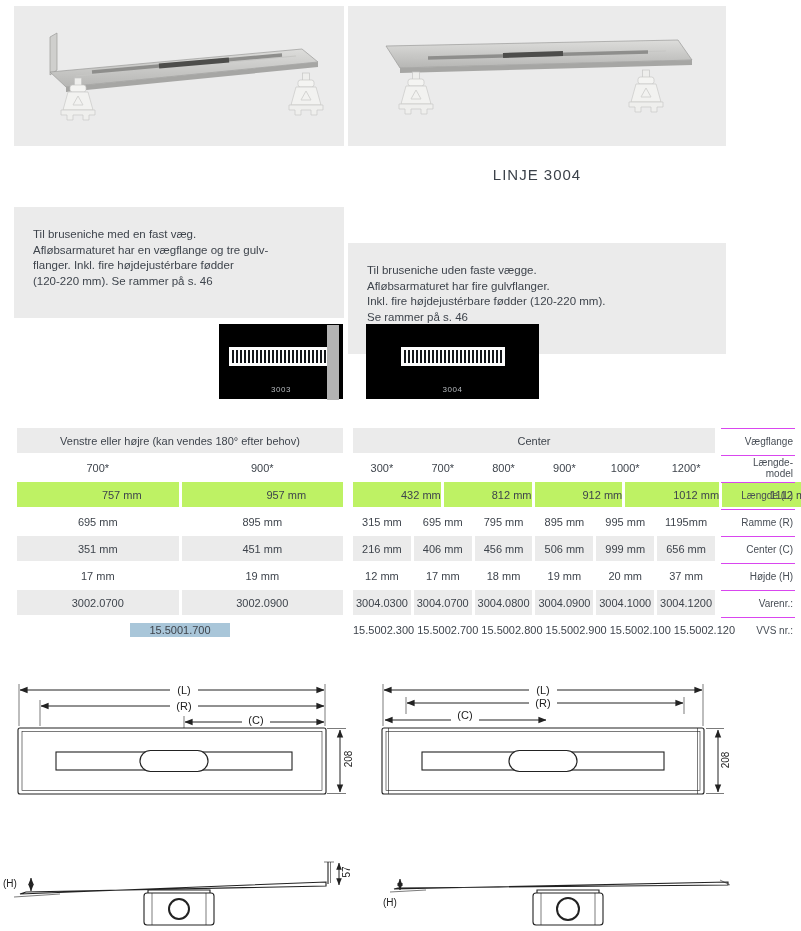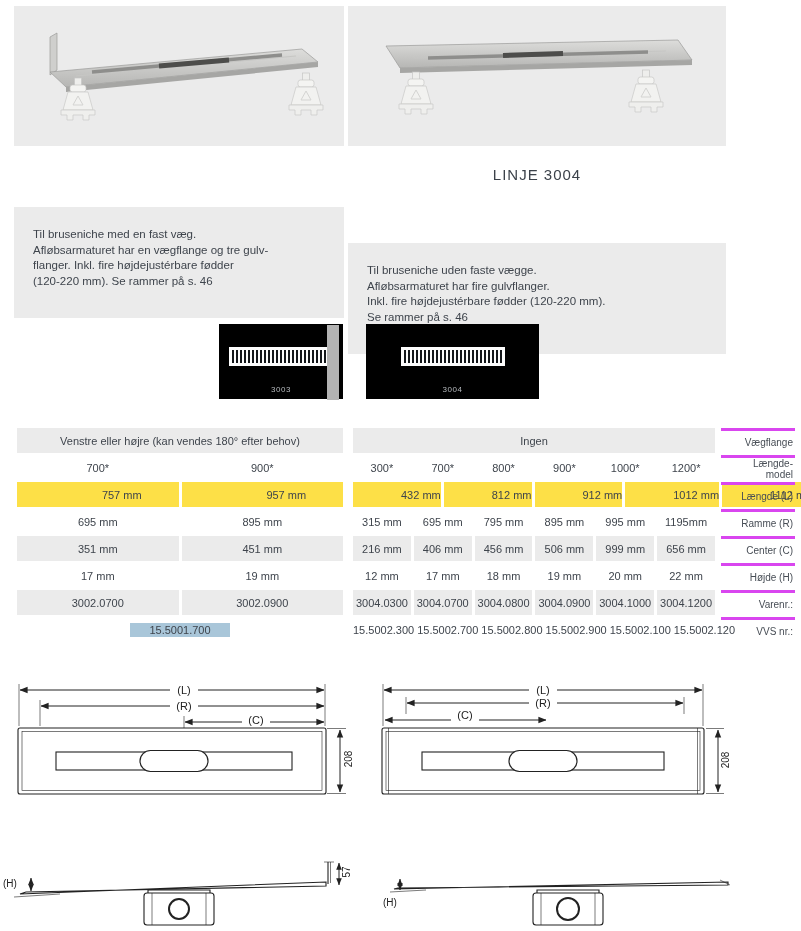--- a/index.html
+++ b/index.html
@@ -28,22 +28,22 @@
         font-size:8px;color:#b4b8bc;letter-spacing:0.5px;}
   
   .spec-table{position:absolute;left:14px;top:428px;width:784px;}
   .trow{display:flex;height:25px;margin-bottom:2px;justify-content:center;}
   .lgroup{width:326px;display:flex;gap:3px;}
   .mid-gap{width:10px;}
   .rgroup{width:362px;display:flex;gap:3px;}
   .cell{flex:1;display:flex;align-items:center;justify-content:center;
         font-size:11px;color:#3e444c;white-space:nowrap;}
   .bg-grey .cell{background:#ebebeb;}
-  .bg-blue .cell{background:#fde047;padding-left:48px;}
-  .lbl{width:74px;margin-left:6px;border-top:3px solid #d946ef;display:flex;
+  .bg-blue .cell{background:#bef264;padding-left:48px;}
+  .lbl{width:74px;margin-left:6px;border-top:1px solid #d946ef;display:flex;
         align-items:center;justify-content:flex-end;text-align:right;
         font-size:10px;line-height:11px;color:#474d55;padding-right:2px;box-sizing:border-box;}
   .lbl.wrap{padding-left:30px;}
   .hl{background:#a9c6d9;padding:1px 19px;}
   
   .draw{position:absolute;}
   .draw-tl{left:14px;top:676px;}
   .draw-tr{left:368px;top:676px;}
   .draw-bl{left:0px;top:838px;}
   .draw-br{left:380px;top:838px;}
@@ -136,21 +136,21 @@
   </div>
 
   <div class="spec-table">
 
     <div class="trow bg-grey">
       <div class="lgroup">
           <div class="cell">Venstre eller højre (kan vendes 180° efter behov)</div>
         </div>
       <div class="mid-gap"></div>
       <div class="rgroup">
-          <div class="cell">Ingen</div>
+          <div class="cell">Center</div>
         </div>
       <div class="lbl">Vægflange</div>
     </div>
 
     <div class="trow">
       <div class="lgroup">
         <div class="cell">700*</div>
         <div class="cell">900*</div>
       </div>
       <div class="mid-gap"></div>
@@ -221,21 +221,21 @@
         <div class="cell">17 mm</div>
         <div class="cell">19 mm</div>
       </div>
       <div class="mid-gap"></div>
       <div class="rgroup">
         <div class="cell">12 mm</div>
         <div class="cell">17 mm</div>
         <div class="cell">18 mm</div>
         <div class="cell">19 mm</div>
         <div class="cell">20 mm</div>
-        <div class="cell">22 mm</div>
+        <div class="cell">37 mm</div>
       </div>
       <div class="lbl">Højde (H)</div>
     </div>
 
     <div class="trow bg-grey">
       <div class="lgroup">
         <div class="cell">3002.0700</div>
         <div class="cell">3002.0900</div>
       </div>
       <div class="mid-gap"></div>

